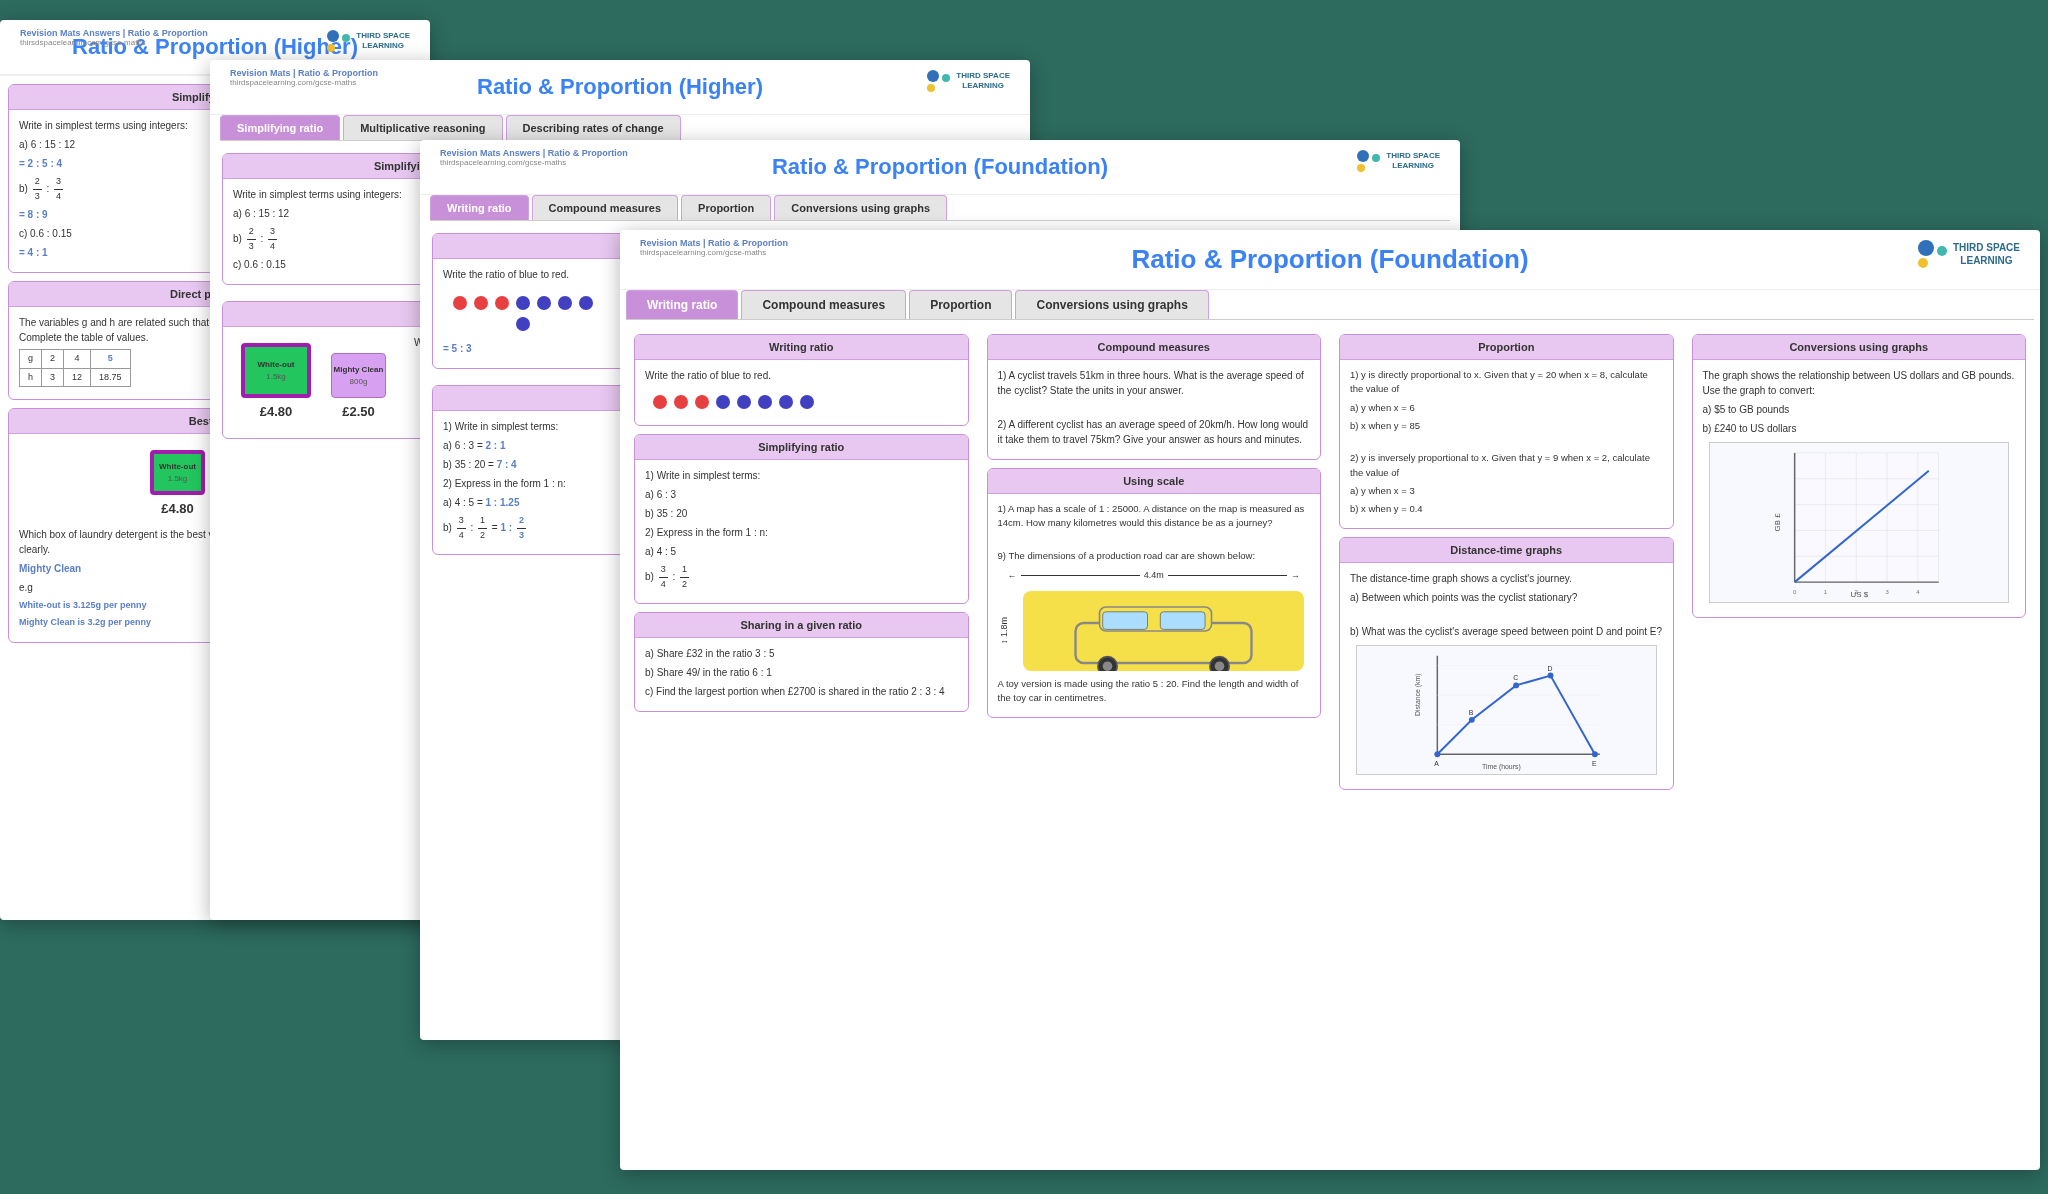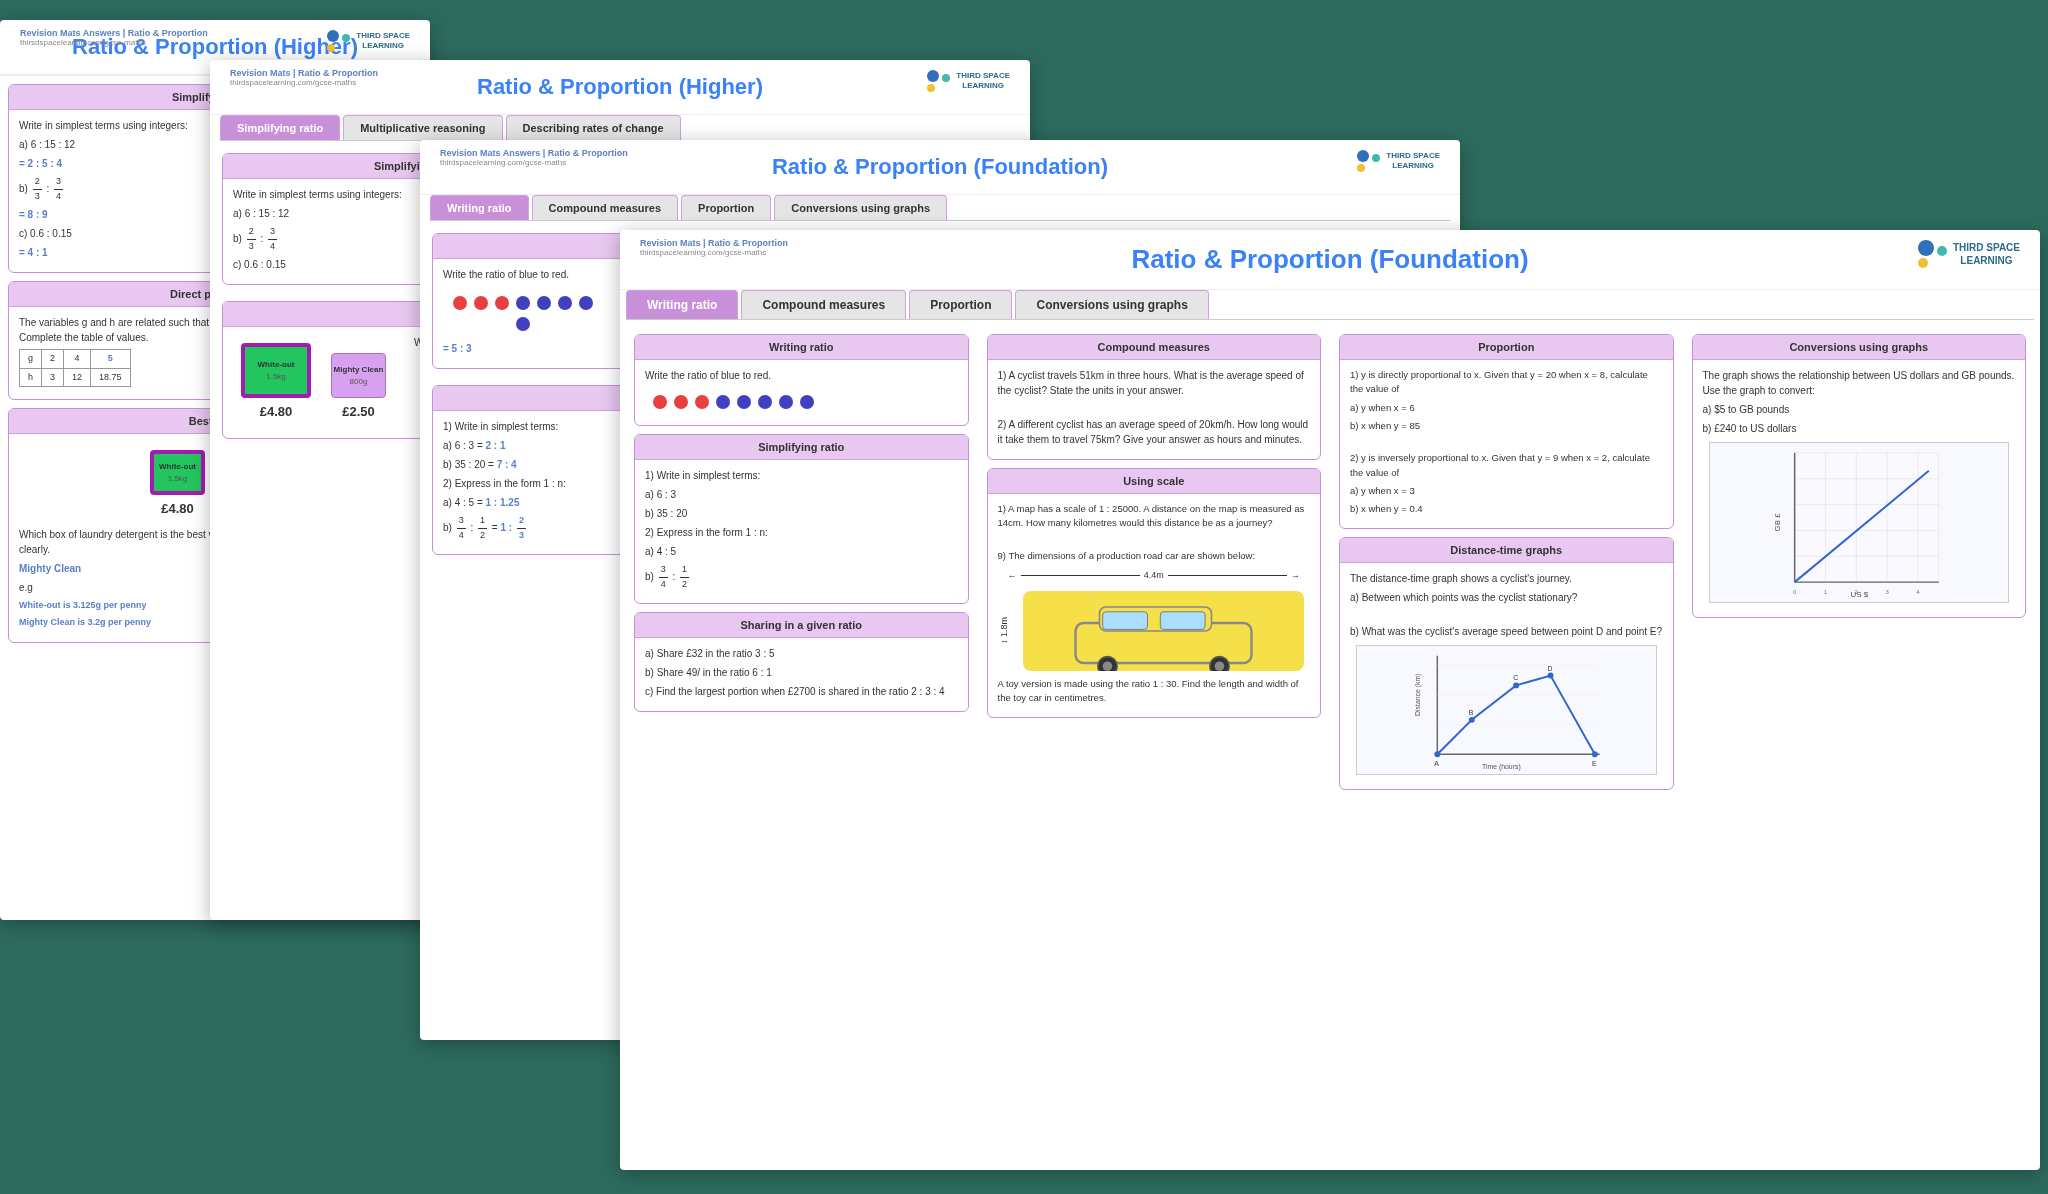--- a/index.html
+++ b/index.html
@@ -702,21 +702,21 @@
                 <rect x="20" y="10" width="70" height="15" rx="4" fill="#f5e04a" stroke="#888" stroke-width="1"></rect>
                 <circle cx="25" cy="47" r="6" fill="#333" stroke="#555" stroke-width="1"></circle>
                 <circle cx="95" cy="47" r="6" fill="#333" stroke="#555" stroke-width="1"></circle>
                 <rect x="22" y="13" width="28" height="11" rx="2" fill="#aaddff" stroke="#666" stroke-width="0.5"></rect>
                 <rect x="58" y="13" width="28" height="11" rx="2" fill="#aaddff" stroke="#666" stroke-width="0.5"></rect>
                 <circle cx="25" cy="47" r="3" fill="#888"></circle>
                 <circle cx="95" cy="47" r="3" fill="#888"></circle>
               </svg>
             </div>
           </div>
-          <p>A toy version is made using the ratio 1 : 30. Find the length and width of the toy car in centimetres.</p>
+          <p>A toy version is made using the ratio 5 : 20. Find the length and width of the toy car in centimetres.</p>
         </div>
       </div>
     </div>
 
     <div>
 
       <div class="section-card">
         <div class="section-header">Proportion</div>
         <div class="section-body prop-section">
           <p>1) y is directly proportional to x. Given that y = 20 when x = 8, calculate the value of</p>

